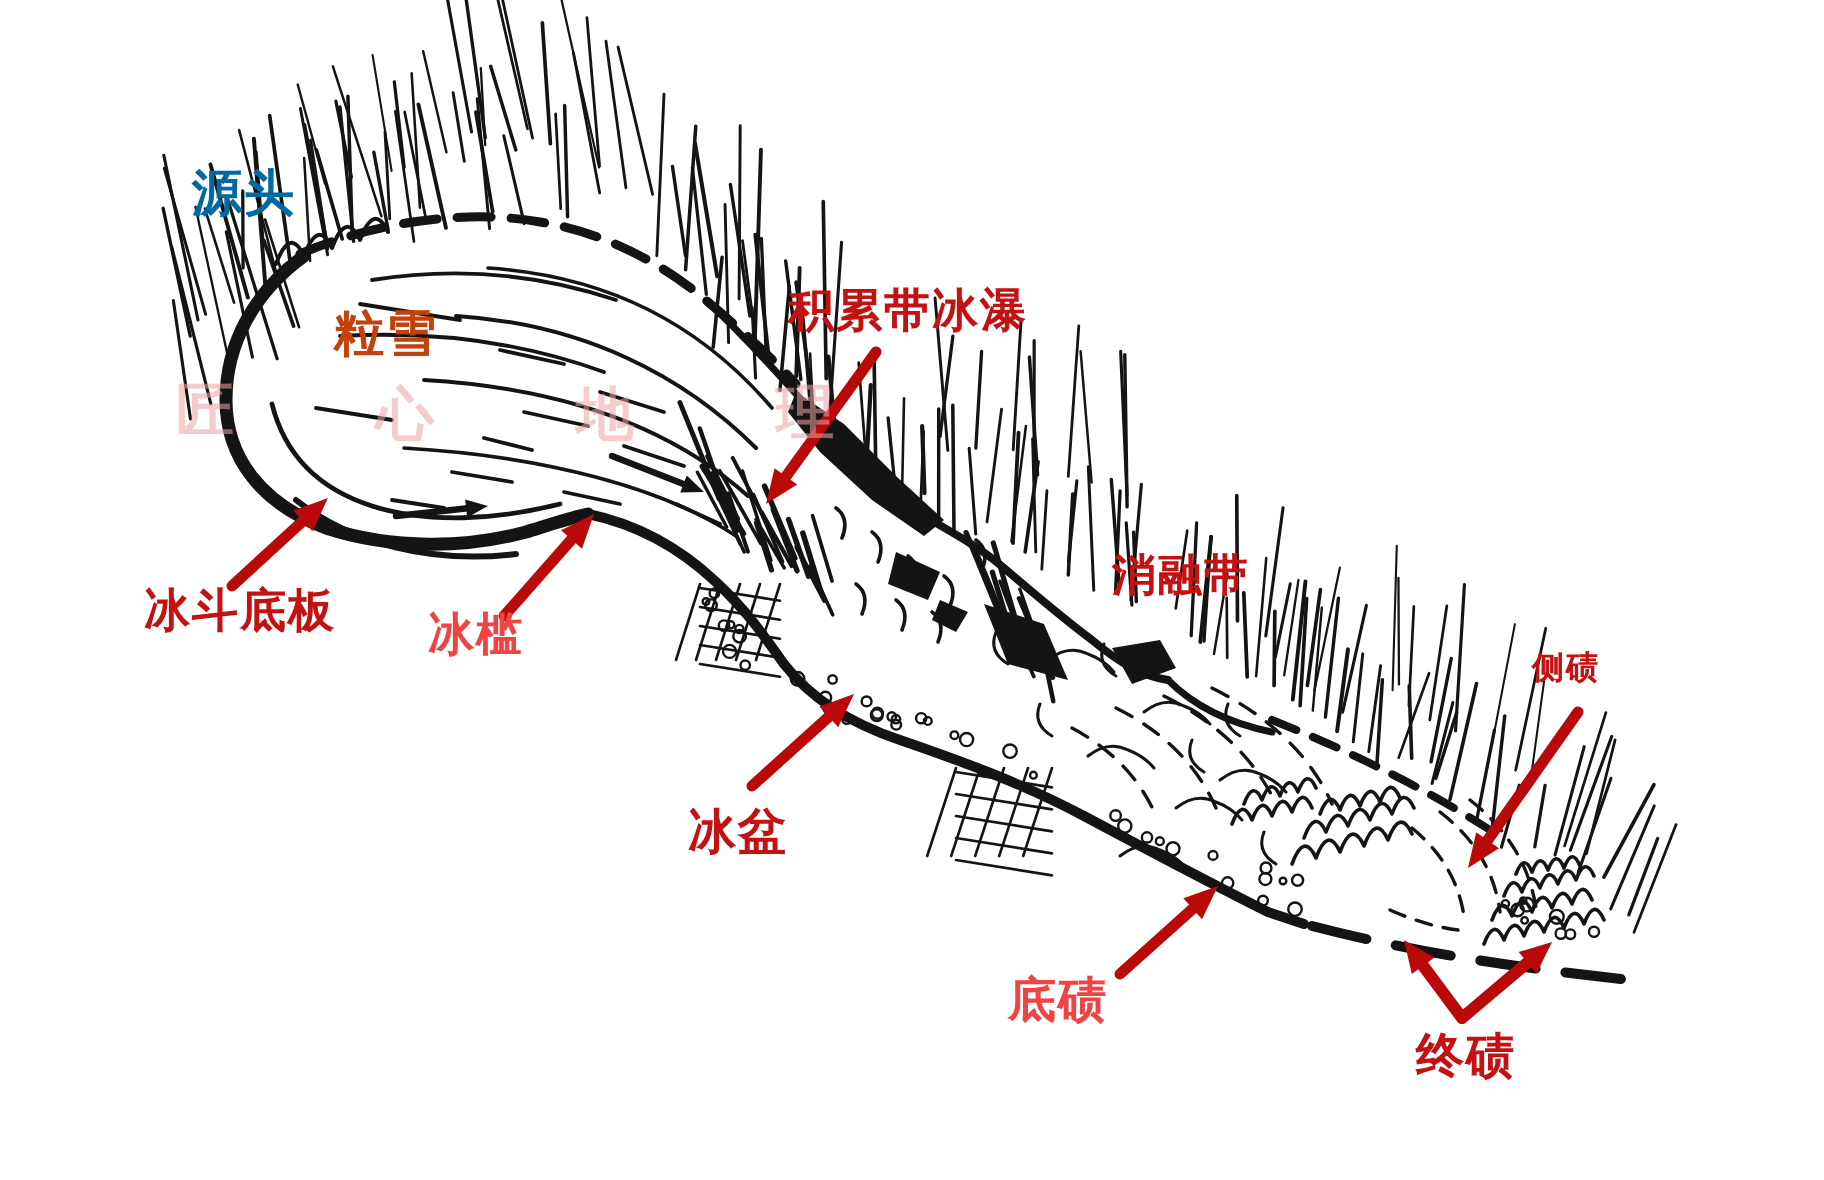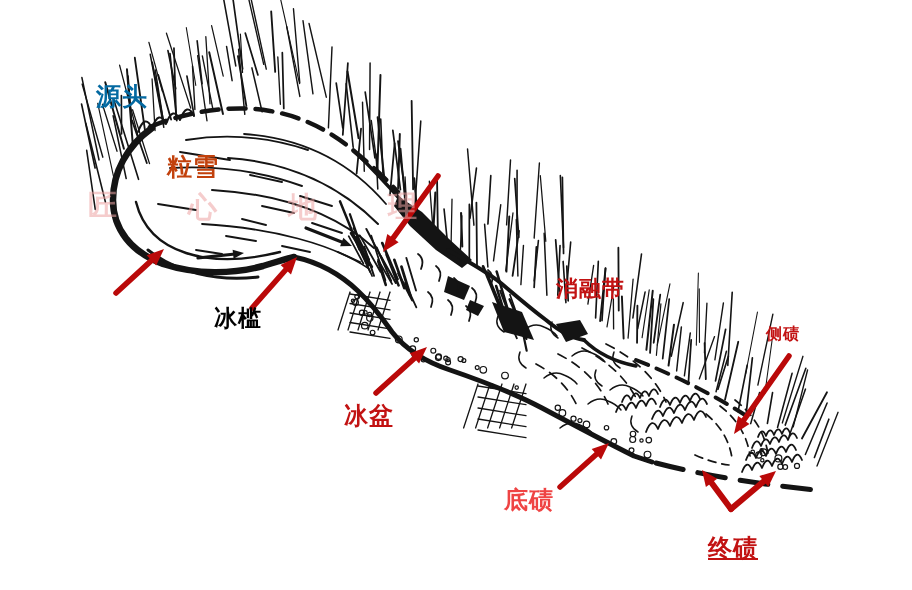--- a/index.html
+++ b/index.html
@@ -382,19 +382,21 @@
       </g>
   </svg>
 
   <span class="wm" style="left: 88px; top: 191px; font-size: 29px; color: rgb(237, 164, 164);">匠</span>
   <span class="wm" style="left: 188px; top: 193px; font-size: 29px; color: rgb(237, 164, 164);">心</span>
   <span class="wm" style="left: 288px; top: 193px; font-size: 29px; color: rgb(237, 164, 164);">地</span>
   <span class="wm" style="left: 388px; top: 192px; font-size: 29px; color: rgb(237, 164, 164);">理</span>
 
   <div class="lbl" style="left: 96px; top: 84px; font-size: 25px; color: #0369a1;">源头</div>
   <div class="lbl" style="left: 167px; top: 154px; font-size: 25px; color: #c2410c;">粒雪</div>
-  <div class="lbl" style="left: 214px; top: 307px; font-size: 23px; color: #000000;">冰槛</div>
+  <div class="lbl" style="left: 394px; top: 145px; font-size: 23px; color: rgb(194, 18, 18);">积累带冰瀑</div>
+  <div class="lbl" style="left: 72px; top: 295px; font-size: 23px; color: rgb(194, 18, 18);">冰斗底板</div>
+  <div class="lbl" style="left: 214px; top: 307px; font-size: 23px; color: #ef4444;">冰槛</div>
   <div class="lbl" style="left: 344px; top: 393px; font-size: 24px; color: rgb(194, 18, 18); margin-top: 11px;">冰盆</div>
   <div class="lbl" style="left: 556px; top: 278px; font-size: 22px; color: rgb(194, 18, 18);">消融带</div>
   <div class="lbl" style="left: 766px; top: 326px; font-size: 16px; color: rgb(194, 18, 18);">侧碛</div>
   <div class="lbl" style="left: 504px; top: 488px; font-size: 24px; color: #ef4444;">底碛</div>
-  <div class="lbl" style="left: 708px; top: 536px; font-size: 24px; color: rgb(194, 18, 18); text-decoration: underline;">终碛</div>
+  <div class="lbl" style="left: 708px; top: 516px; font-size: 24px; color: rgb(194, 18, 18);">终碛</div>
 </div>
 
 </body></html>

